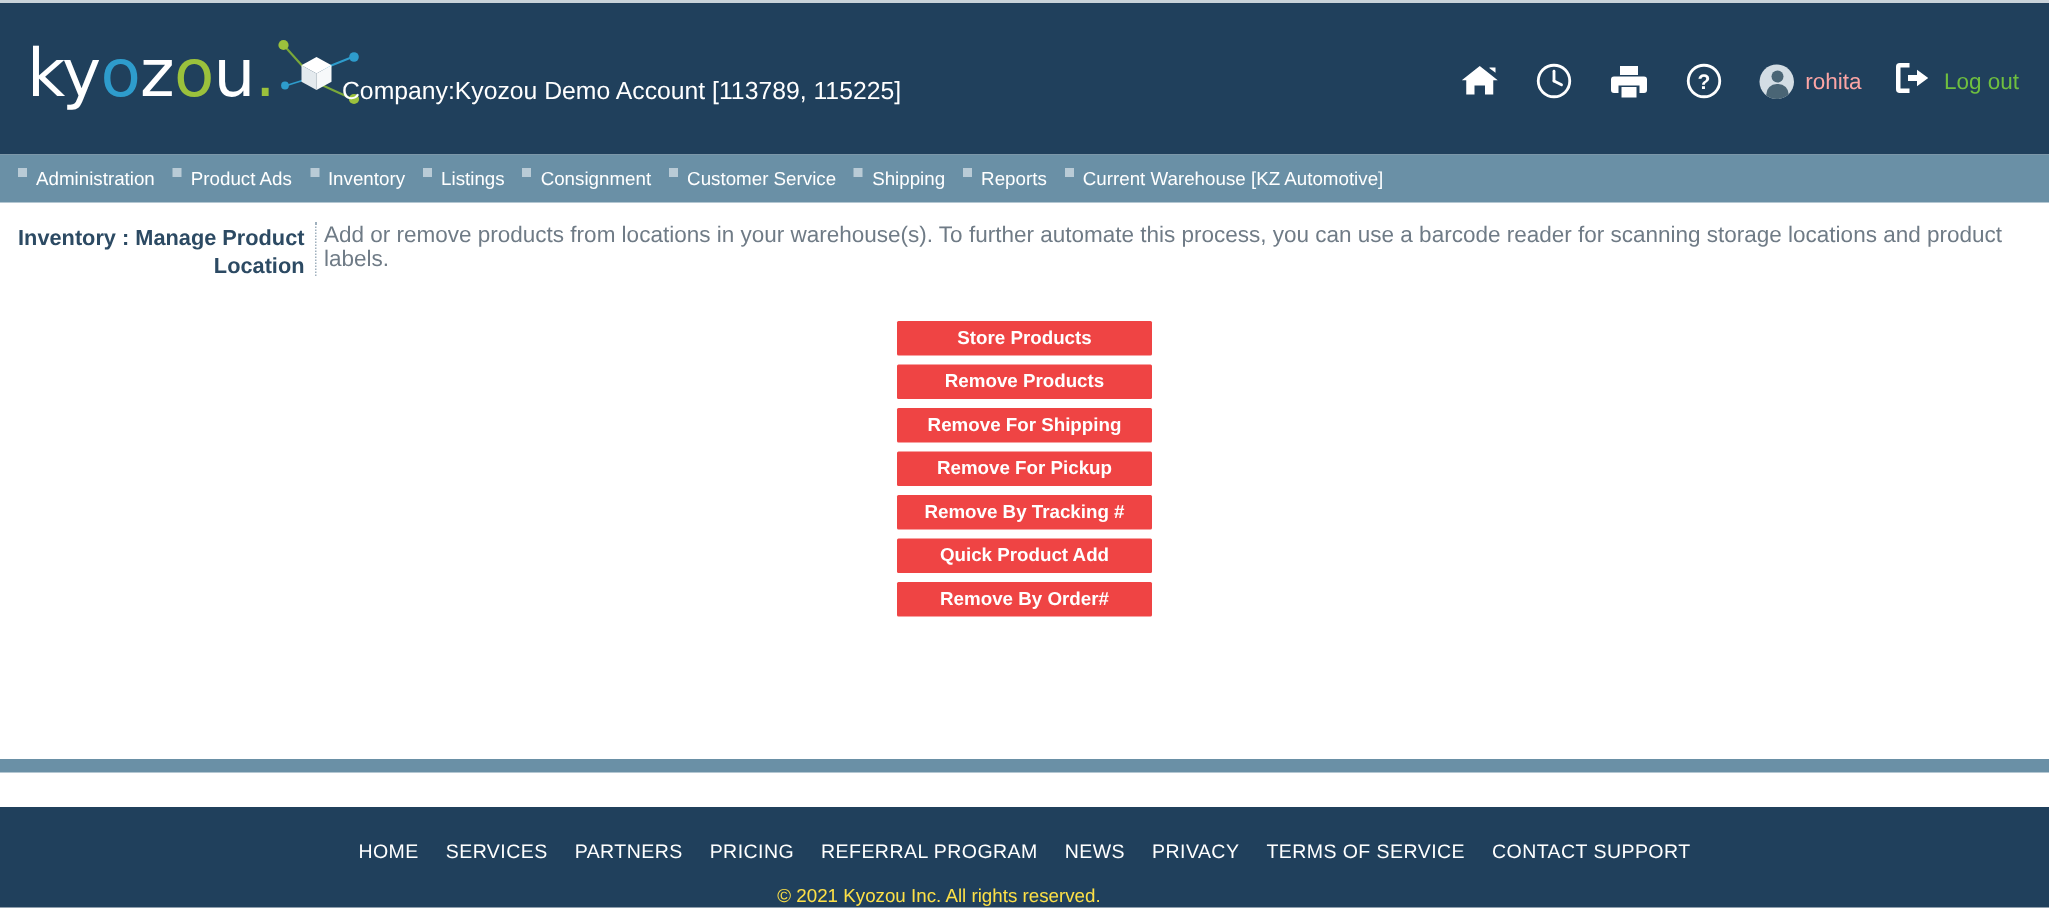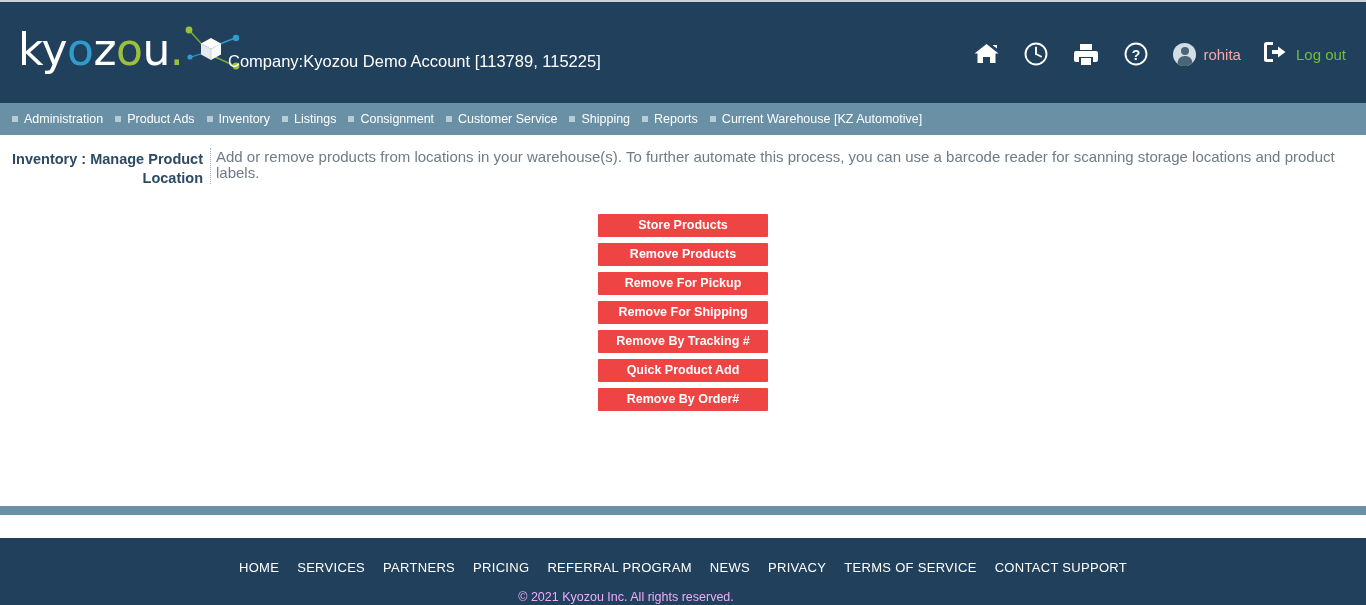--- a/index.html
+++ b/index.html
@@ -78,21 +78,21 @@
   }
 
   
   .navbar {
     position:absolute; top:103px; left:0; width:1366px; height:32px;
     background:#6a90a6;
     display:flex; align-items:center;
     padding-left:12px;
   }
   .nav-item {
-    display:flex; align-items:center; gap:6px;
+    display:flex; gap:6px;
     margin-right:12px; cursor:pointer; white-space:nowrap;
   }
   .nav-bullet {
     width:6px; height:6px; background:#b9cbd6; display:inline-block;
   }
   .nav-label {
     color:#ffffff; font-size:12.5px; font-family:"Liberation Sans", sans-serif;
   }
 
   
@@ -145,21 +145,21 @@
     position:absolute; top:22px; left:0; width:1366px;
     display:flex; justify-content:center; align-items:center; gap:18px;
   }
   .footer-link {
     color:#ffffff; font-size:13px; letter-spacing:0.3px;
     cursor:pointer; white-space:nowrap;
     font-family:"Liberation Sans", sans-serif;
   }
   .footer-copy {
     position:absolute; top:52px; left:0; width:1252px;
-    text-align:center; color:#f0abfc; font-size:12.5px;
+    text-align:center; color:#fde047; font-size:12.5px;
   }
 </style>
 </head>
 <body>
 
 <div id="page">
 
   <div class="top-hairline"></div>
 
   <div class="header">
@@ -279,22 +279,22 @@
 
   <div class="page-head">
     <div class="page-title">Inventory : Manage Product Location</div>
     <div class="head-divider"></div>
     <div class="page-desc">Add or remove products from locations in your warehouse(s). To further automate this process, you can use a barcode reader for scanning storage locations and product labels.</div>
   </div>
 
   <div class="btn-stack">
     <button class="green-btn">Store Products</button>
     <button class="green-btn">Remove Products</button>
+    <button class="green-btn">Remove For Shipping</button>
     <button class="green-btn">Remove For Pickup</button>
-    <button class="green-btn">Remove For Shipping</button>
     <button class="green-btn">Remove By Tracking #</button>
     <button class="green-btn">Quick Product Add</button>
     <button class="green-btn">Remove By Order#</button>
   </div>
 
   <div class="footer-accent"></div>
   <div class="footer">
     <div class="footer-links">
       <span class="footer-link">HOME</span>
       <span class="footer-link">SERVICES</span>

